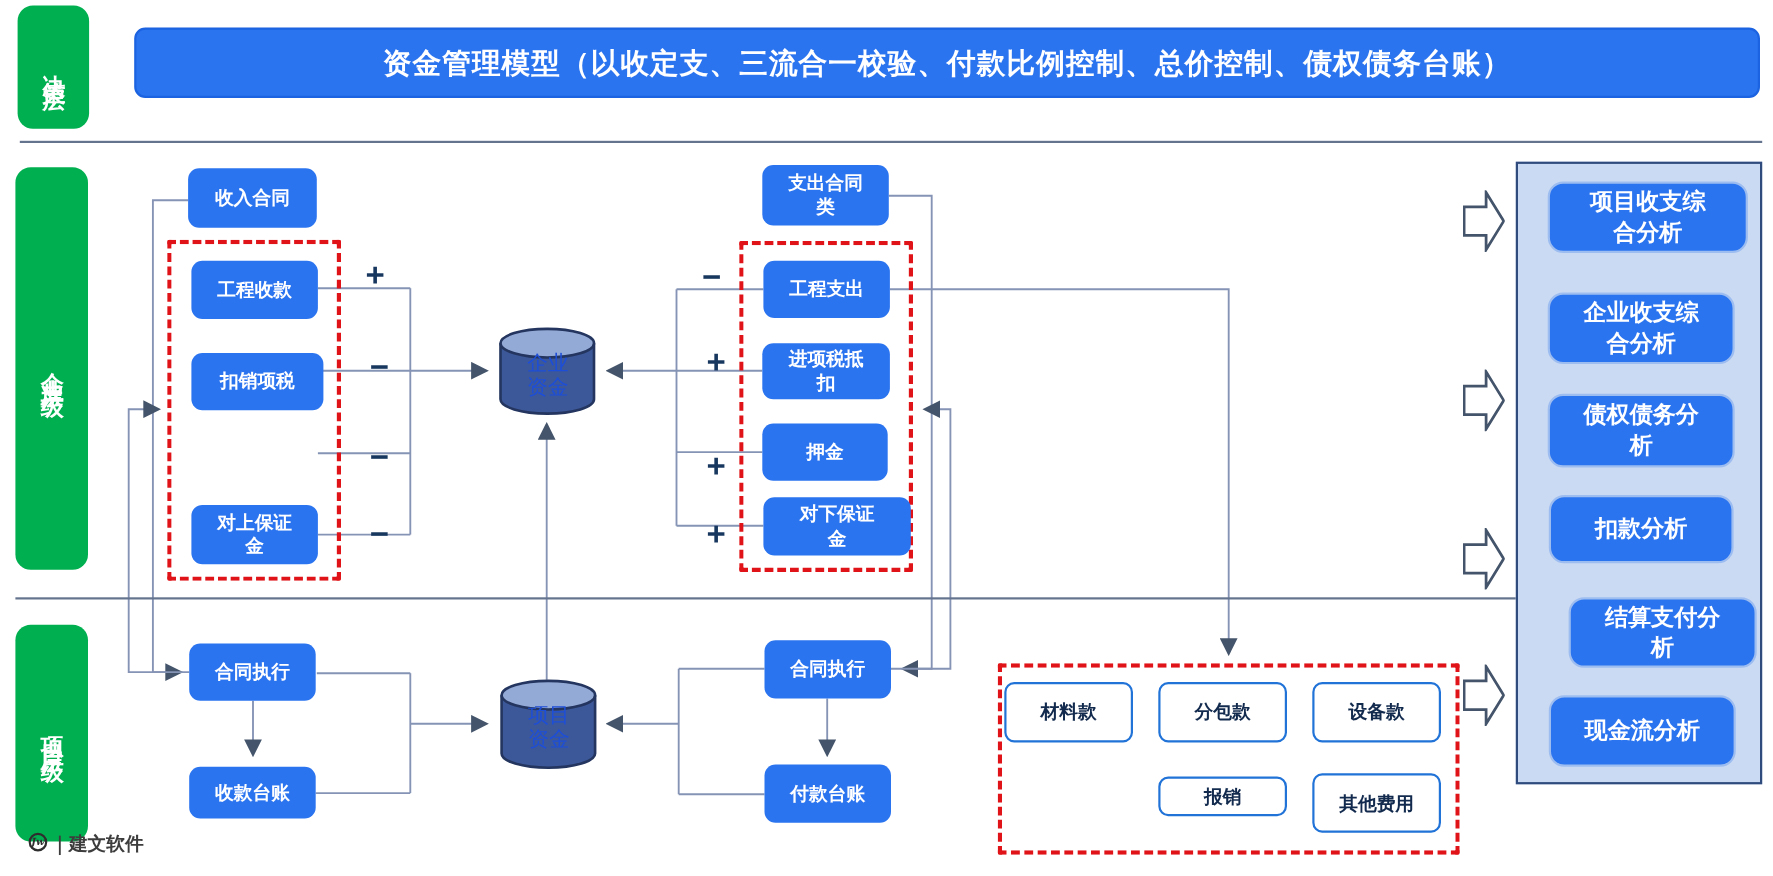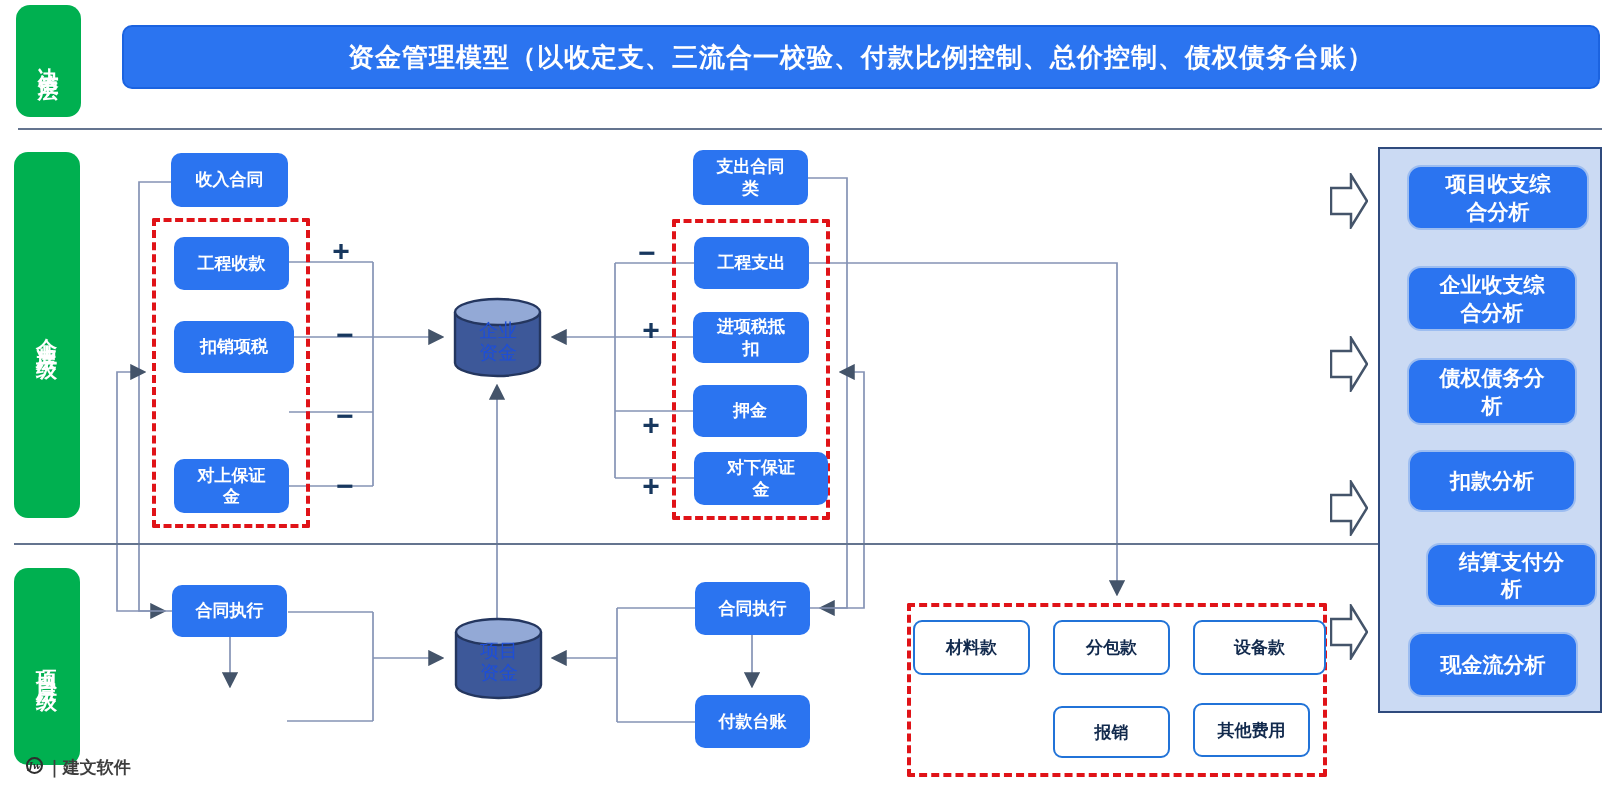--- a/index.html
+++ b/index.html
@@ -152,20 +152,23 @@
     <span class="wrap4">对下保证金</span>
   </div>
   <div class="abs sign" style="left:632px;top:238px;">−</div>
   <div class="abs sign" style="left:636px;top:315px;">+</div>
   <div class="abs sign" style="left:636px;top:410px;">+</div>
   <div class="abs sign" style="left:636px;top:471px;">+</div>
 
   <div class="abs bbox" style="left:172px;top:585px;width:115px;height:52px;">
     <span>合同执行</span>
   </div>
+  <div class="abs bbox" style="left:172px;top:697px;width:115px;height:47px;">
+    <span>收款台账</span>
+  </div>
 
   <svg class="abs" style="left:451px;top:615px;" width="96" height="90" viewBox="0 0 96 90">
     <path d="M5,17 L5,70 A42.5,13 0 0 0 90,70 L90,17" fill="#3D5899" stroke="#24365F" stroke-width="2.4"></path>
     <ellipse cx="47.5" cy="17" rx="42.5" ry="13" fill="#93A9D6" stroke="#24365F" stroke-width="2.4"></ellipse>
   </svg>
   <div class="abs cyl-label" style="left:456px;top:634px;width:86px;height:56px;">
     <span class="wrap2">项目资金</span>
   </div>
 
   <div class="abs bbox" style="left:695px;top:582px;width:115px;height:53px;">
@@ -175,24 +178,24 @@
     <span>付款台账</span>
   </div>
 
   <div class="abs dframe" style="left:907px;top:603px;width:420px;height:174px;"></div>
   <div class="abs wbox" style="left:913px;top:620px;width:117px;height:55px;">
     <span>材料款</span>
   </div>
   <div class="abs wbox" style="left:1053px;top:620px;width:117px;height:55px;">
     <span>分包款</span>
   </div>
-  <div class="abs wbox" style="left:1193px;top:620px;width:133px;height:55px;">
+  <div class="abs wbox" style="left:1193px;top:620px;width:117px;height:55px;">
     <span>设备款</span>
   </div>
-  <div class="abs wbox" style="left:1053px;top:706px;width:117px;height:52px;">
+  <div class="abs wbox" style="left:1053px;top:706px;width:117px;height:36px;">
     <span>报销</span>
   </div>
   <div class="abs wbox" style="left:1193px;top:703px;width:117px;height:54px;">
     <span>其他费用</span>
   </div>
 
   <svg class="abs" style="left:1330px;top:173px;" width="38" height="56" viewBox="0 0 38 56">
     <polygon points="1,15 21,15 21,2 37,28 21,54 21,41 1,41" fill="#ffffff" stroke="#44546A" stroke-width="2.5"></polygon>
   </svg>
   <svg class="abs" style="left:1330px;top:336px;" width="38" height="56" viewBox="0 0 38 56">

